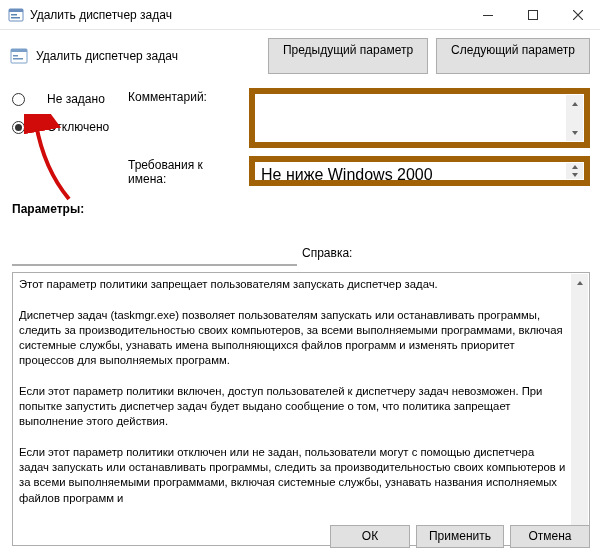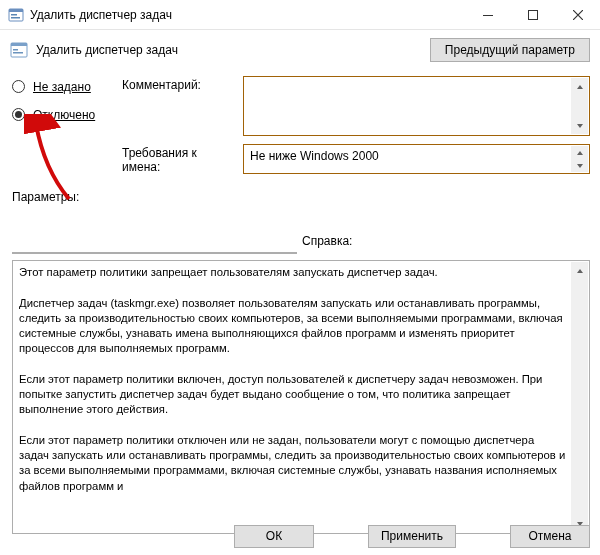--- a/index.html
+++ b/index.html
@@ -39,21 +39,21 @@
     padding: 8px 10px 8px 10px;
     gap: 8px;
   }
   .setting-icon {
     width: 18px; height: 18px;
     display: inline-flex; align-items: center; justify-content: center;
     flex: 0 0 auto;
   }
   .setting-title { flex: 1 1 auto; font-size: 12px; }
   .navbtn {
-    height: 24px;
+    height: 36px;
     padding: 0 14px;
     border: 1px solid #adadad;
     background: #e1e1e1;
     font-size: 12px;
     cursor: default;
     min-width: 150px;
     text-align: center;
     line-height: 22px;
   }
   
@@ -62,62 +62,63 @@
     padding: 6px 10px 0 12px;
     gap: 10px;
     align-items: flex-start;
   }
   .radios {
     width: 100px;
     padding-top: 4px;
     display: flex; flex-direction: column; gap: 14px;
     font-size: 12px;
   }
-  .radio-item { display: flex; align-items: flex-start; gap: 8px; position: relative; text-decoration: underline; }
+  .radio-item { display: flex; align-items: center; gap: 22px; position: relative; }
   .radio-dot {
     width: 13px; height: 13px; border-radius: 50%;
     border: 1px solid #333; background: #fff;
     display: inline-flex; align-items: center; justify-content: center;
     flex: 0 0 auto;
   }
   .radio-dot.checked::after {
     content: ""; width: 7px; height: 7px; border-radius: 50%; background: #333;
   }
   .fields {
     flex: 1 1 auto;
     display: grid;
     grid-template-columns: 115px 1fr;
     grid-template-rows: 62px 32px;
     column-gap: 6px;
     row-gap: 6px;
     align-items: start;
+    margin-left: 6px;
   }
   .field-label { padding-top: 2px; font-size: 12px; }
   .sunken {
-    border: 1px solid #a16207;
+    border: 6px solid #a16207;
     background: #fff;
     position: relative;
-    font-size: 12px;
+    font-size: 16px;
   }
   .comment-box { height: 60px; }
   .req-box { height: 30px; padding: 4px 6px; }
   .vscroll {
     position: absolute; top: 1px; right: 1px; bottom: 1px;
     width: 17px; background: #f0f0f0;
     display: flex; flex-direction: column; justify-content: space-between;
     align-items: center;
   }
   .vscroll .arrow { width: 17px; height: 17px; display: flex; align-items: center; justify-content: center; color: #606060; }
   
   
   .mid-labels {
     display: flex;
     padding: 14px 10px 4px 12px;
   }
-  .mid-labels .left { width: 290px; }
+  .mid-labels .left { width: 290px; font-weight: bold; }
   .mid-labels .right { flex: 1 1 auto; margin-top: 44px; }
   
   .lower {
     display: flex;
     padding: 0 10px 0 12px;
     gap: 6px;
     height: 282px;
     flex-direction: column;
   }
   .pane {
@@ -147,21 +148,20 @@
   .btn {
     min-width: 80px;
     height: 23px;
     border: 1px solid #adadad;
     background: #e1e1e1;
     font-size: 12px;
     line-height: 21px;
     text-align: center;
     padding: 0 12px;
     cursor: default;
-    margin-left: 48px;
   }
 
   
   .red-arrow {
     position: absolute;
     left: 24px; top: 114px;
     width: 60px; height: 90px;
     pointer-events: none;
   }
 </style>
@@ -200,20 +200,21 @@
   <span class="setting-icon">
     <svg width="18" height="18" viewBox="0 0 18 18">
       <rect x="1" y="2" width="16" height="14" rx="1" fill="#fff" stroke="#7aa0c9"></rect>
       <rect x="1" y="2" width="16" height="3" fill="#7aa0c9"></rect>
       <rect x="3" y="8" width="5" height="1.5" fill="#6b93bd"></rect>
       <rect x="3" y="11" width="10" height="1.5" fill="#6b93bd"></rect>
     </svg>
   </span>
   <span class="setting-title">Удалить диспетчер задач</span>
   <span class="navbtn">Предыдущий параметр</span>
+  <span class="navbtn">Следующий параметр</span>
 </div>
 
 <div class="upper">
   <div class="radios">
     <div class="radio-item">
       <span class="radio-dot"></span>
       <span>Не задано</span>
     </div>
     <div class="radio-item">
       <span class="radio-dot checked"></span>

